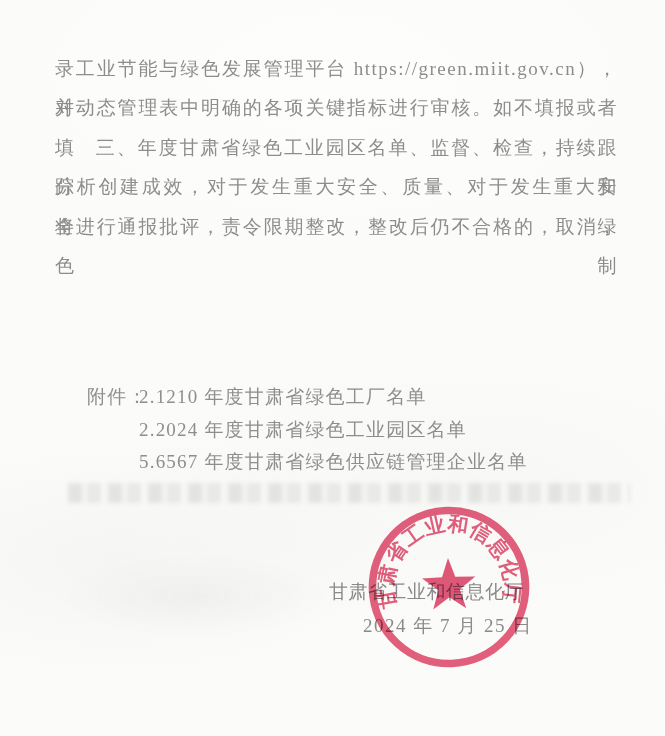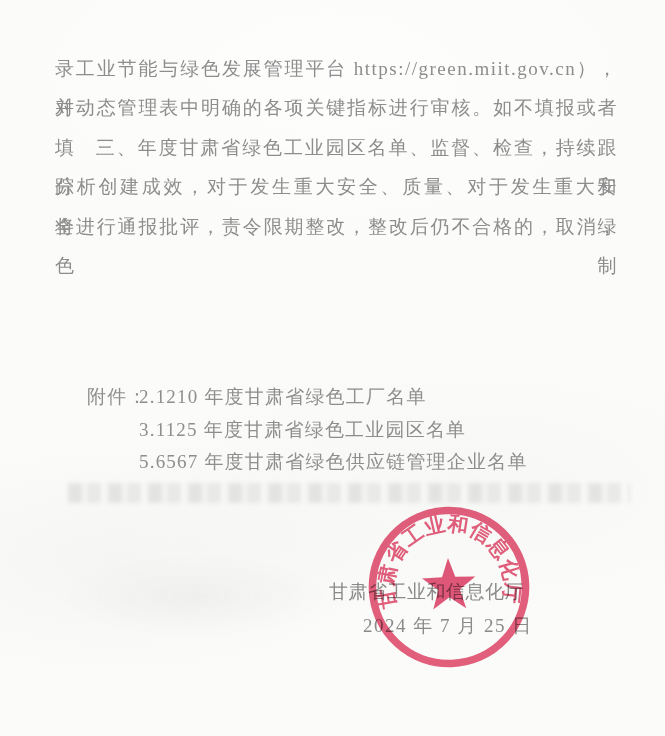--- a/index.html
+++ b/index.html
@@ -79,21 +79,21 @@
     <div class="line justify">分析创建成效，对于发生重大安全、质量、对于发生重大安全，</div>
     <div class="line justify">将进行通报批评，责令限期整改，整改后仍不合格的，取消绿色制</div>
   </div>
 
   <div class="attachments">
     <div class="att-row">
       <span class="att-label">附件：</span>
       <span>2.1210 年度甘肃省绿色工厂名单</span>
     </div>
     <div class="att-row">
-      <span>3.1125 年度甘肃省绿色工业园区名单</span>
+      <span>2.2024 年度甘肃省绿色工业园区名单</span>
     </div>
     <div class="att-row">
       <span>5.6567 年度甘肃省绿色供应链管理企业名单</span>
     </div>
   </div>
 
   <div class="ghost"></div>
   <div class="ghost2"></div>
 
   <div class="signature">

